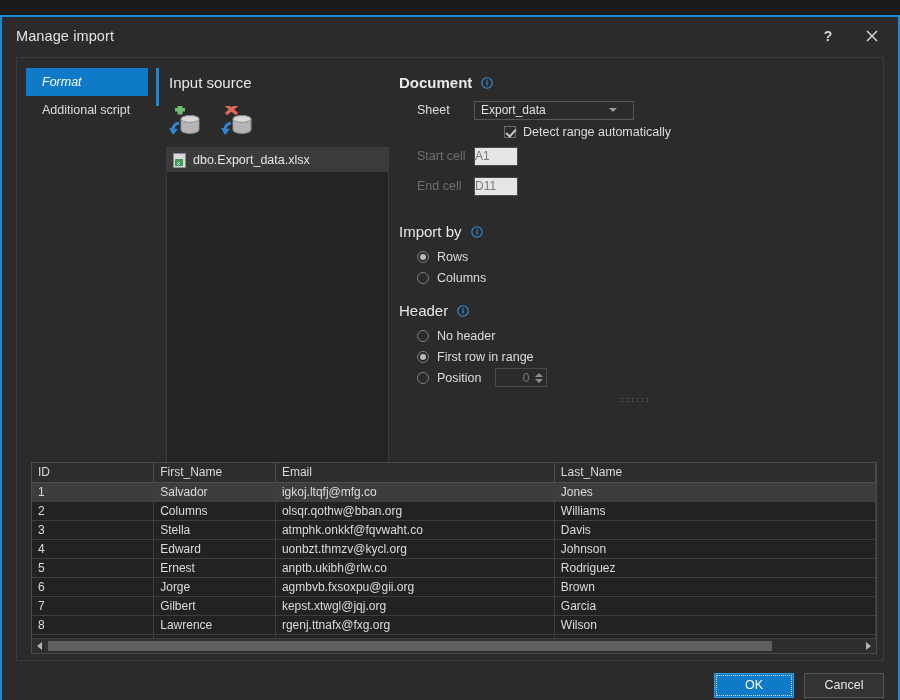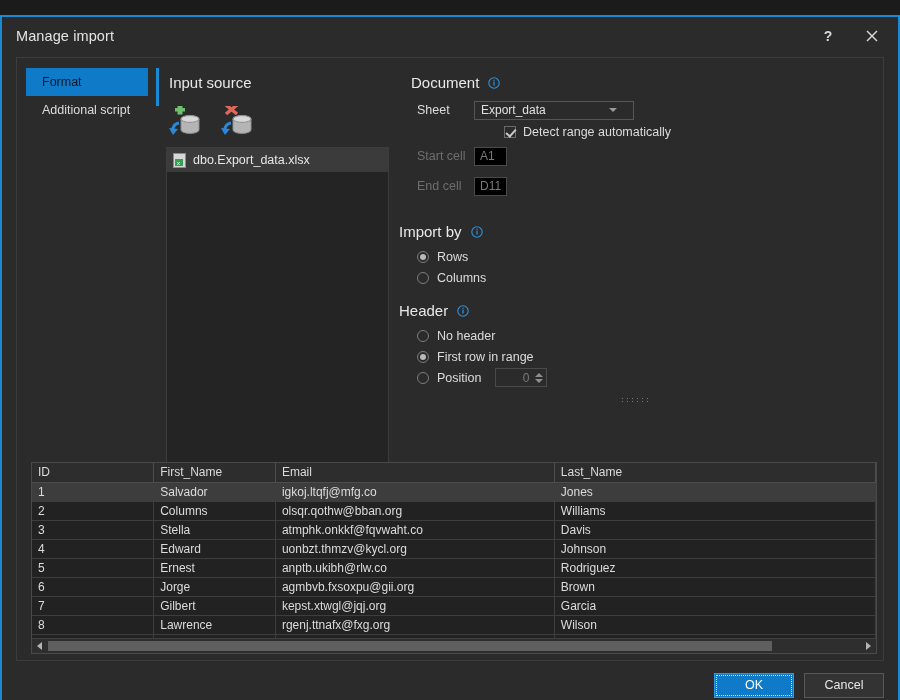--- a/index.html
+++ b/index.html
@@ -55,21 +55,21 @@
   .tabs {
     position: absolute; left: 9px; top: 10px;
     width: 122px;
   }
   .tab {
     height: 28px; line-height: 28px;
     padding-left: 16px;
     font-size: 12.5px; color: #dcdcdc;
     cursor: default;
   }
-  .tab.active { background: #0f7ac7; color: #0f172a; }
+  .tab.active { background: #0f7ac7; color: #ffffff; font-style: italic; }
 
   
   .src-panel {
     position: absolute; left: 139px; top: 6px;
     width: 233px; bottom: 6px;
   }
   .src-accent {
     position: absolute; left: 0; top: 4px;
     width: 3px; height: 38px; background: #1a8ad4;
   }
@@ -138,24 +138,24 @@
   }
   .chkbox::after {
     content: ""; position: absolute;
     left: 3px; top: 0px; width: 4px; height: 8px;
     border: solid #c9c9c9; border-width: 0 2px 2px 0;
     transform: rotate(42deg);
   }
   .chklbl { font-size: 12.5px; color: #dcdcdc; }
 
   .cell-in {
-    width: 33px; height: 19px;
-    background: #000000; border: 1px solid #4a4a4a;
+    width: 44px; height: 19px;
+    background: #e5e5e5; border: 1px solid #4a4a4a;
     font-size: 12px; color: #7a7a7a;
-    padding-left: 5px; line-height: 17px;
+    line-height: 17px;
   }
 
   .radiorow { display: flex; align-items: center; gap: 8px; height: 21px; padding-left: 30px; }
   .radio {
     width: 12px; height: 12px; border-radius: 50%;
     border: 1px solid #7d7d7d; background: #2b2b2b;
     position: relative; flex: 0 0 12px;
   }
   .radio.sel::after {
     content: ""; position: absolute; left: 2px; top: 2px;
@@ -312,21 +312,21 @@
               <rect x="2" y="6" width="8" height="7" fill="#3a9e55"></rect>
               <text x="4" y="12" font-size="6" fill="#fff" font-family="Liberation Sans, sans-serif">x</text>
             </svg>
             <span class="file-name">dbo.Export_data.xlsx</span>
           </div>
         </div>
       </div>
 
       <div class="form-panel">
 
-        <div class="sec-head" style="margin:10px 0 8px 24px;">
+        <div class="sec-head" style="margin:10px 0 8px 12px;font-weight:bold;">
           <span>Document</span>
           <svg width="12" height="12" viewBox="0 0 12 12" class="info-ico">
             <circle cx="6" cy="6" r="5.2" fill="none" stroke="#2f92dd" stroke-width="1.1"></circle>
             <rect x="5.4" y="4.6" width="1.2" height="4" fill="#2f92dd"></rect>
             <rect x="5.4" y="2.7" width="1.2" height="1.2" fill="#2f92dd"></rect>
           </svg>
         </div>
 
         <div class="row">
           <span class="lbl">Sheet</span>

